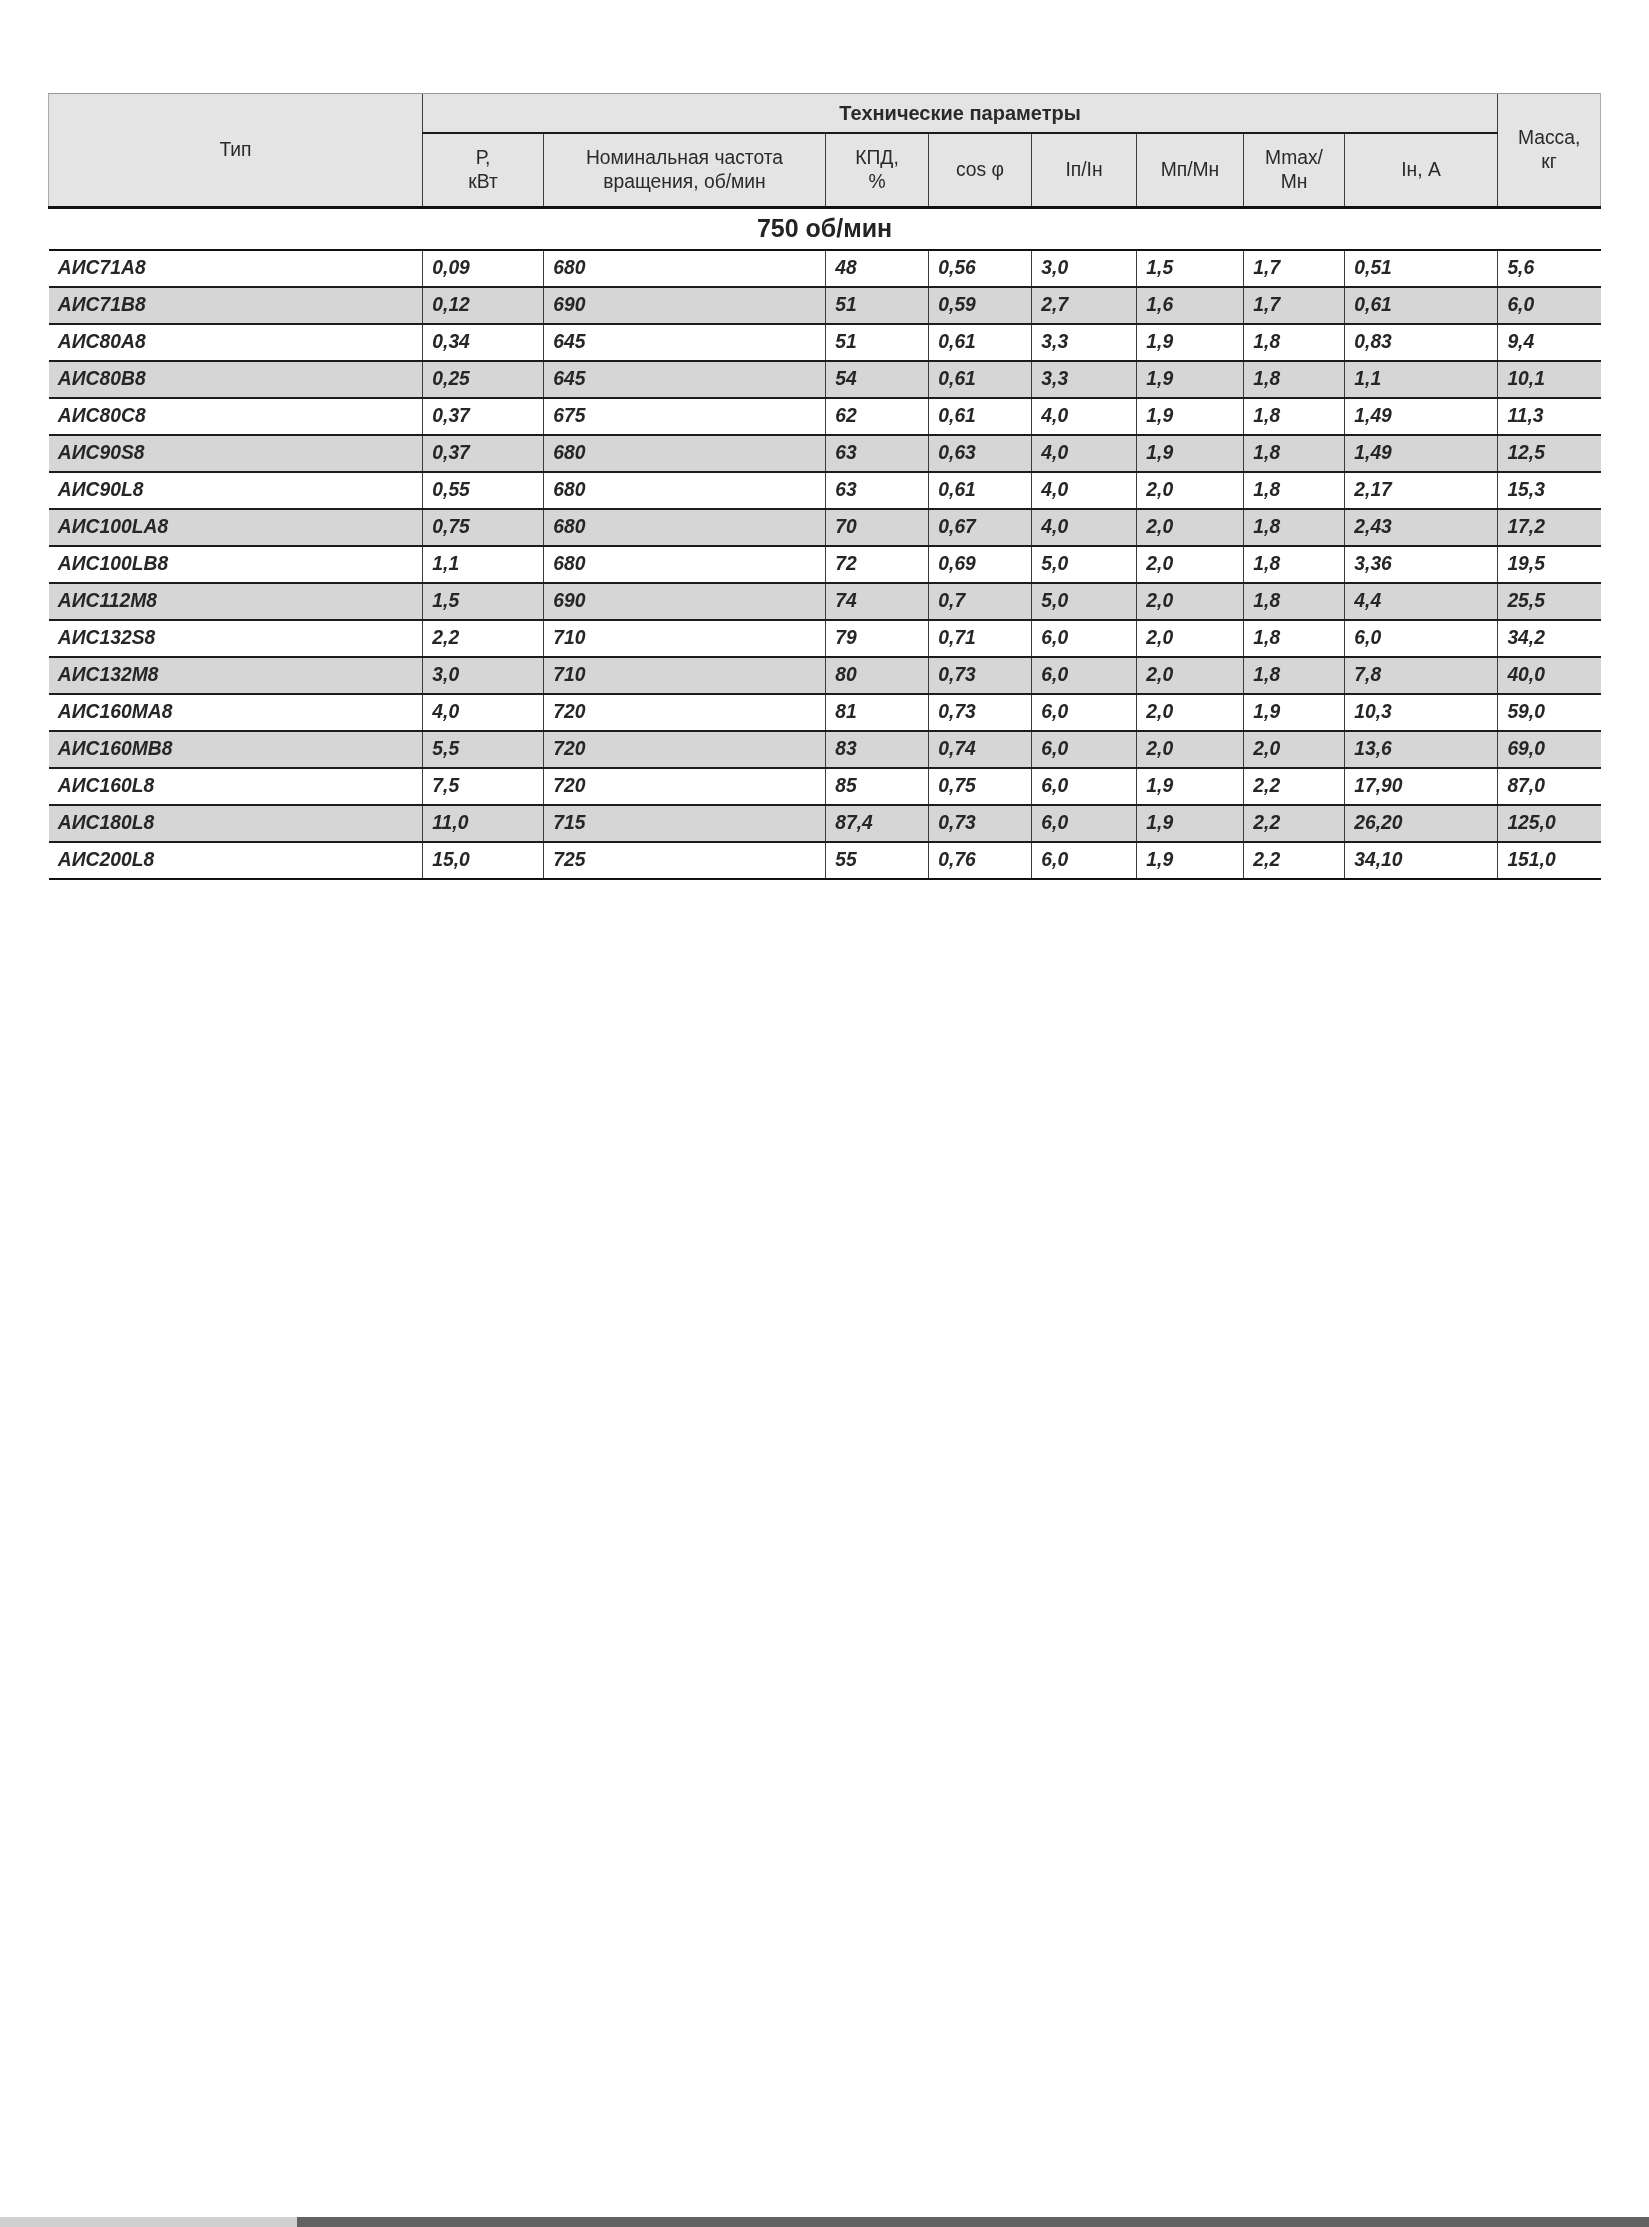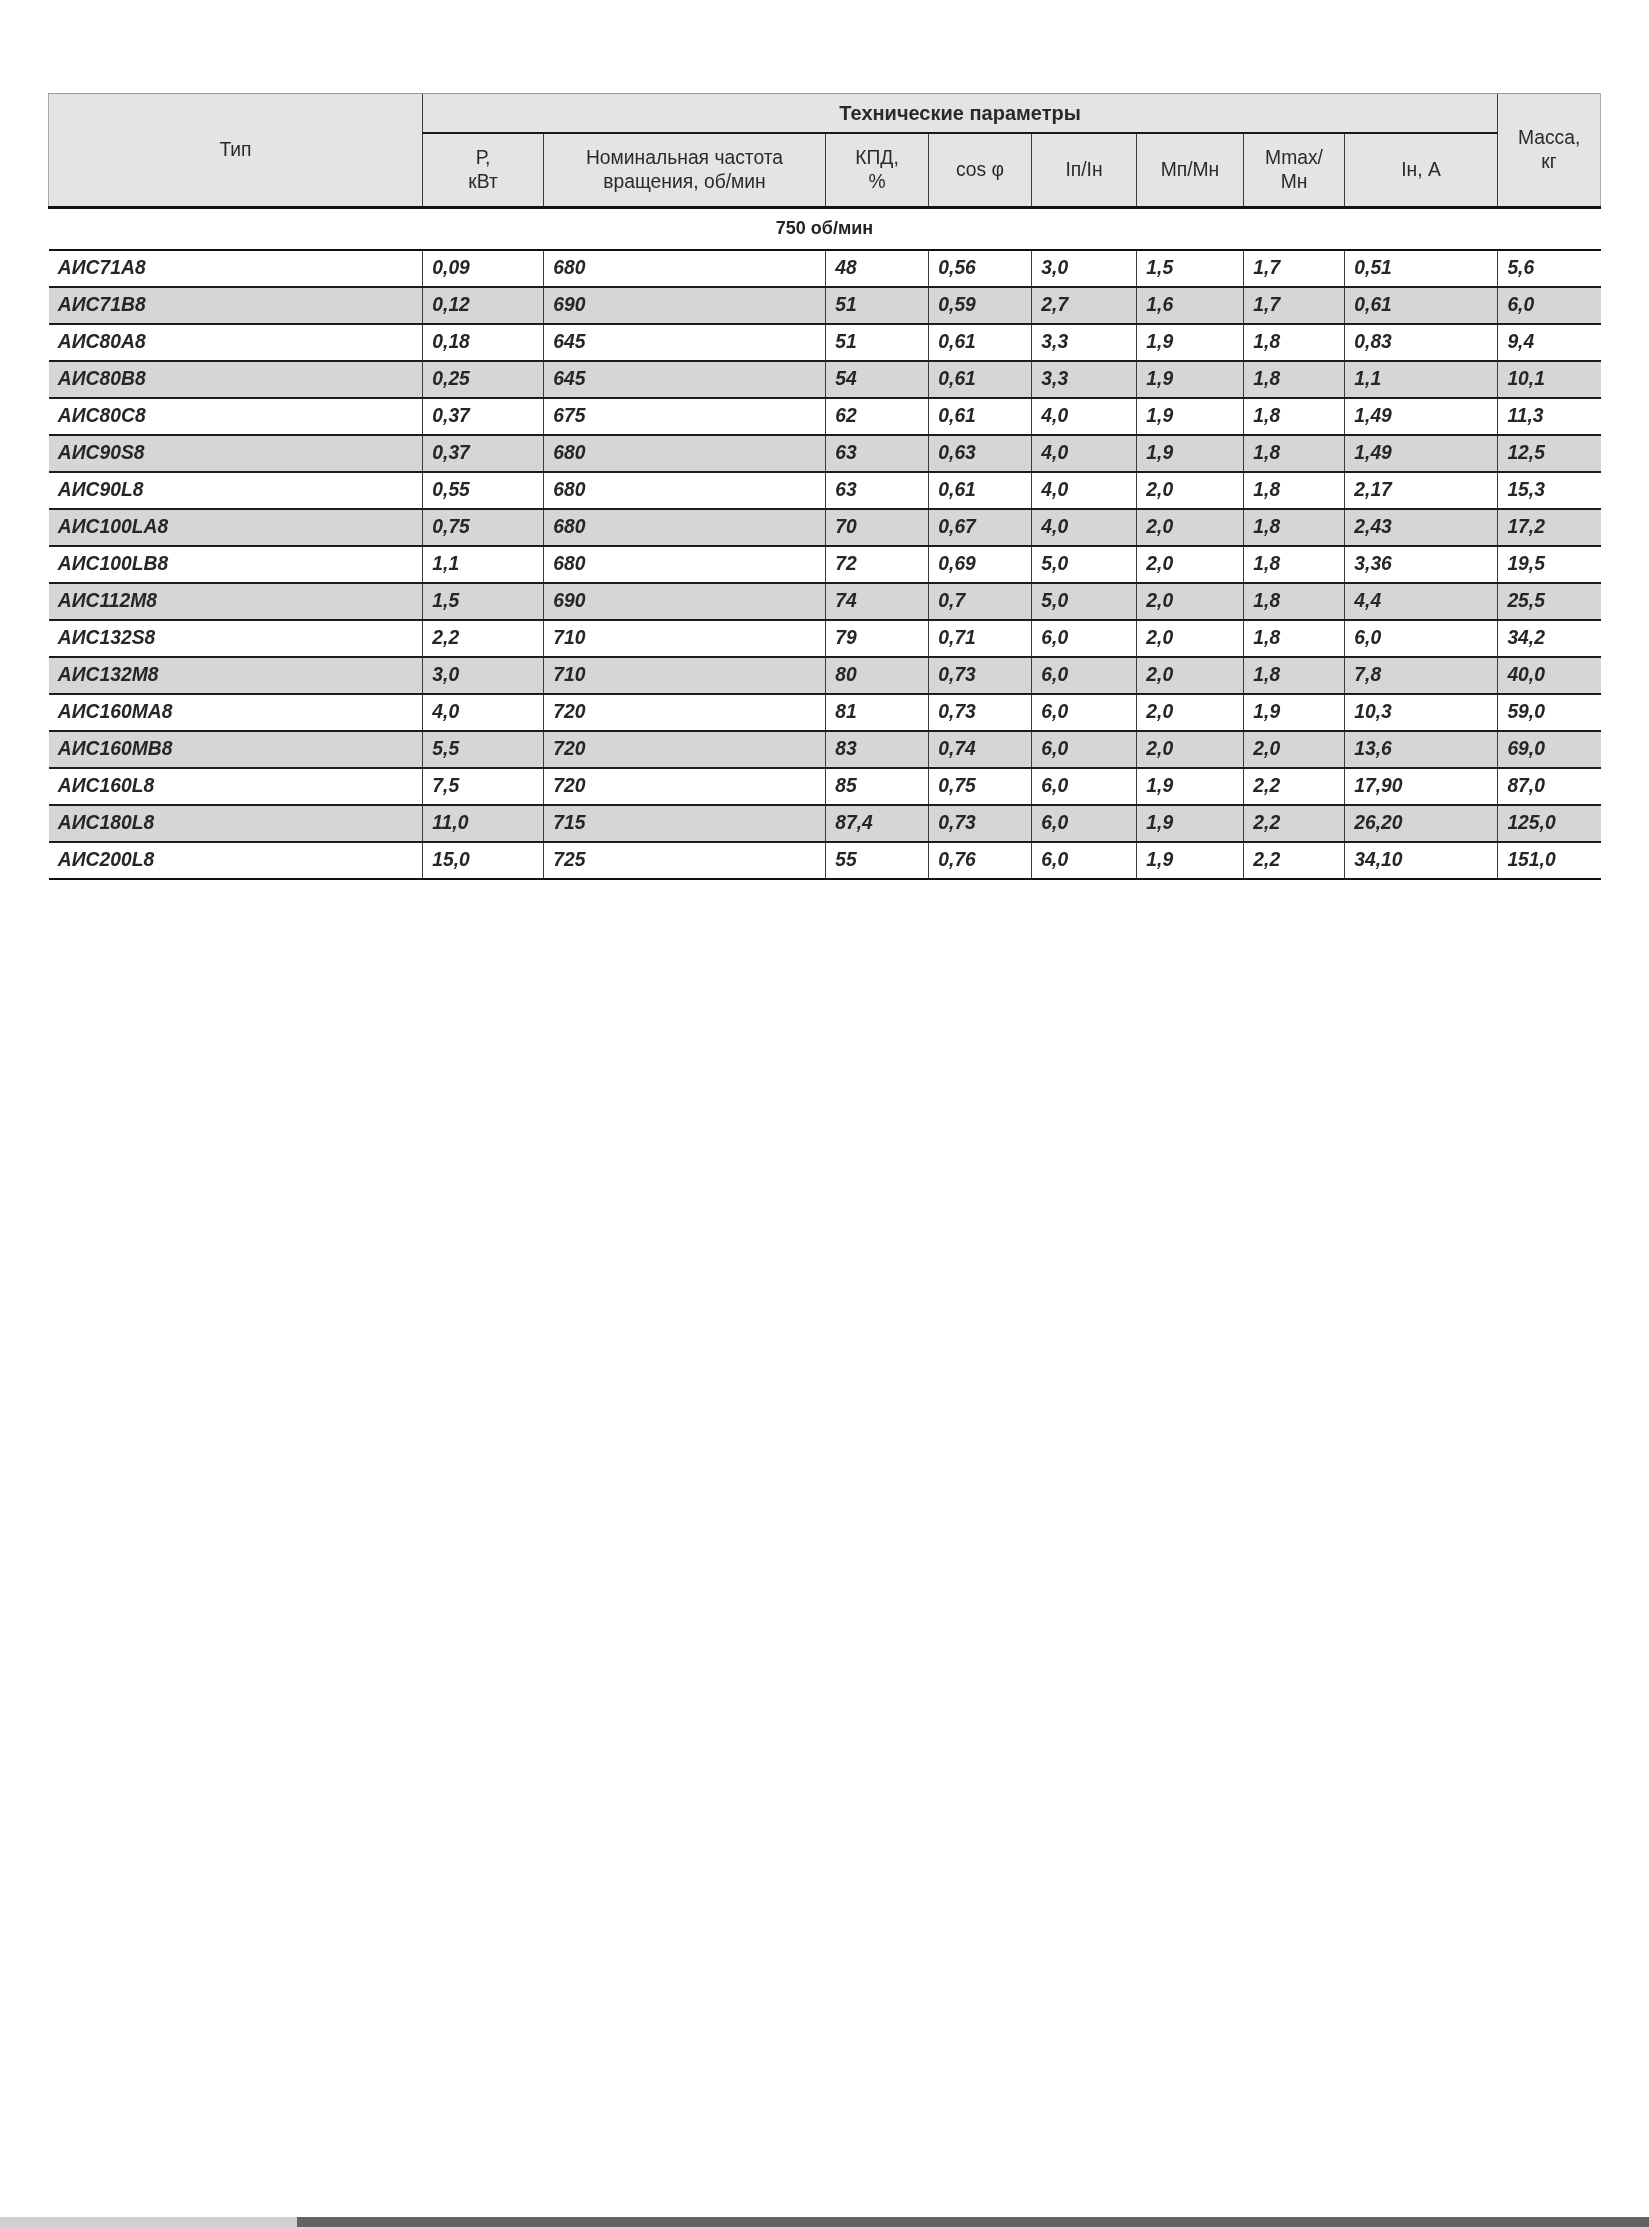--- a/index.html
+++ b/index.html
@@ -40,21 +40,21 @@
   tr.h2 th{border-bottom:3.3px solid var(--border-dark);}
   th.rspan{border-bottom:3.3px solid var(--border-dark);}
   th.first{border-left:0.7px solid #aaaaaa;}
   th.last{border-right:0.7px solid #aaaaaa;}
   
   .bl{border-left:1.3px solid var(--border-mid);}
   
   tr.section-row{height:42px;}
   tr.section-row td{
     background:#ffffff;text-align:center;
-    font-weight:700;font-size:18px;
+    font-weight:700;font-size:25px;
     border-top:3.3px solid var(--border-dark);
     border-bottom:2.7px solid var(--border-dark);
   }
   
   tbody tr.data-row{height:37px;font-style:italic;}
   tbody tr.data-row td{
     font-weight:700;font-size:19.3px;color:#262626;
     text-align:left;padding-left:9.3px;
     border-top:2px solid #1c1c1c;
     background:#ffffff;
@@ -129,21 +129,21 @@
           <td class="bl">51</td>
           <td class="bl">0,59</td>
           <td class="bl">2,7</td>
           <td class="bl">1,6</td>
           <td class="bl">1,7</td>
           <td class="bl">0,61</td>
           <td class="bl">6,0</td>
         </tr>
         <tr class="data-row">
           <td>АИС80А8</td>
-          <td class="bl">0,18</td>
+          <td class="bl">0,34</td>
           <td class="bl">645</td>
           <td class="bl">51</td>
           <td class="bl">0,61</td>
           <td class="bl">3,3</td>
           <td class="bl">1,9</td>
           <td class="bl">1,8</td>
           <td class="bl">0,83</td>
           <td class="bl">9,4</td>
         </tr>
         <tr class="data-row shaded">

